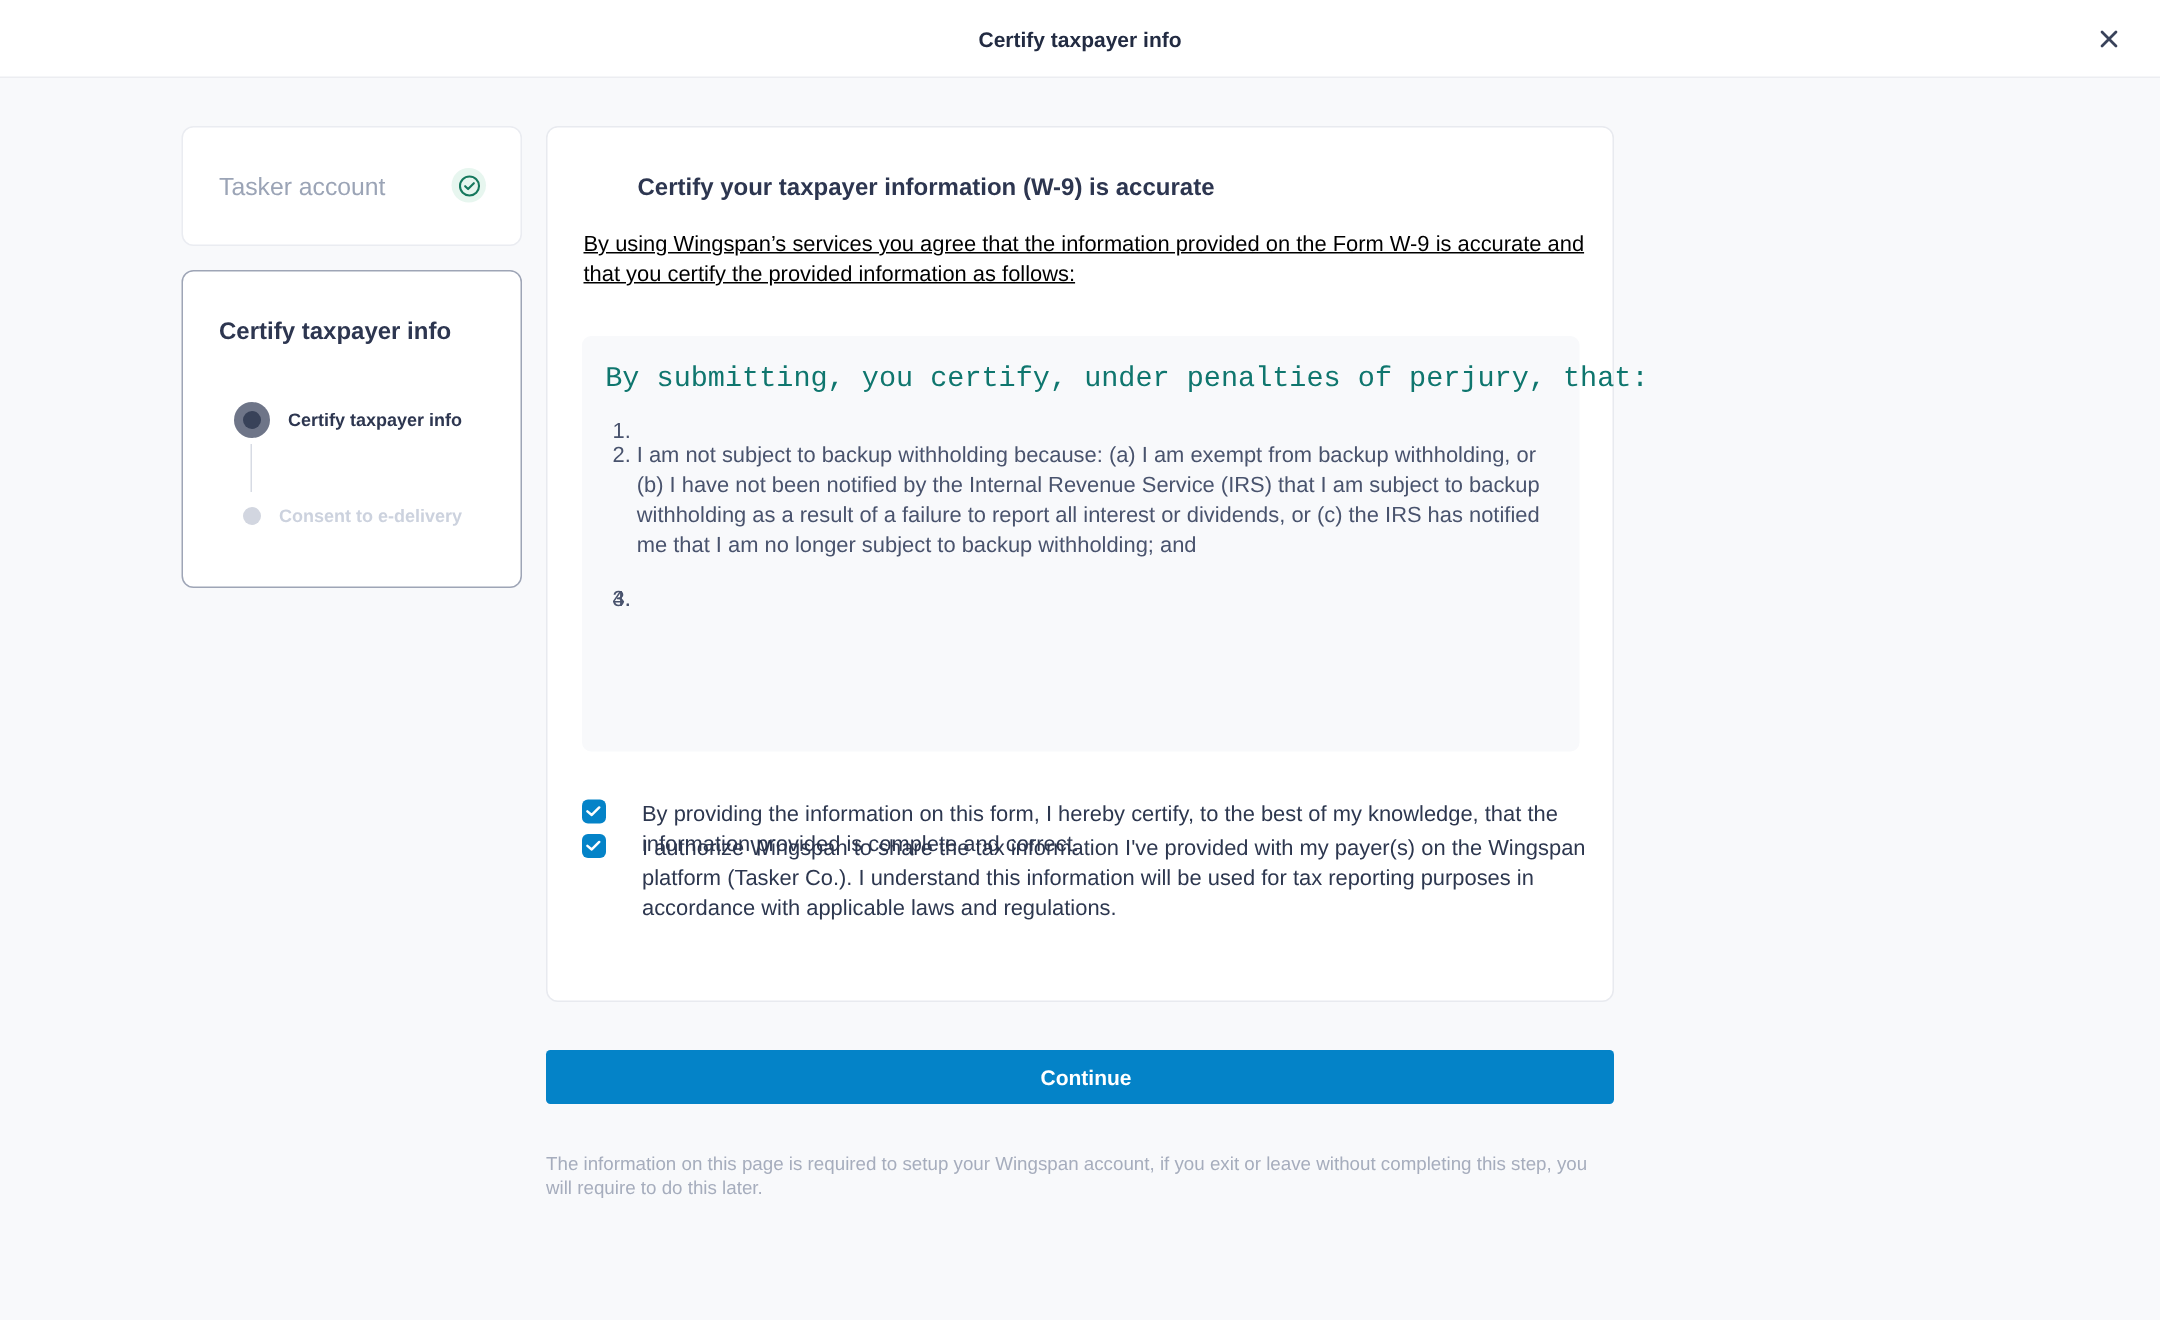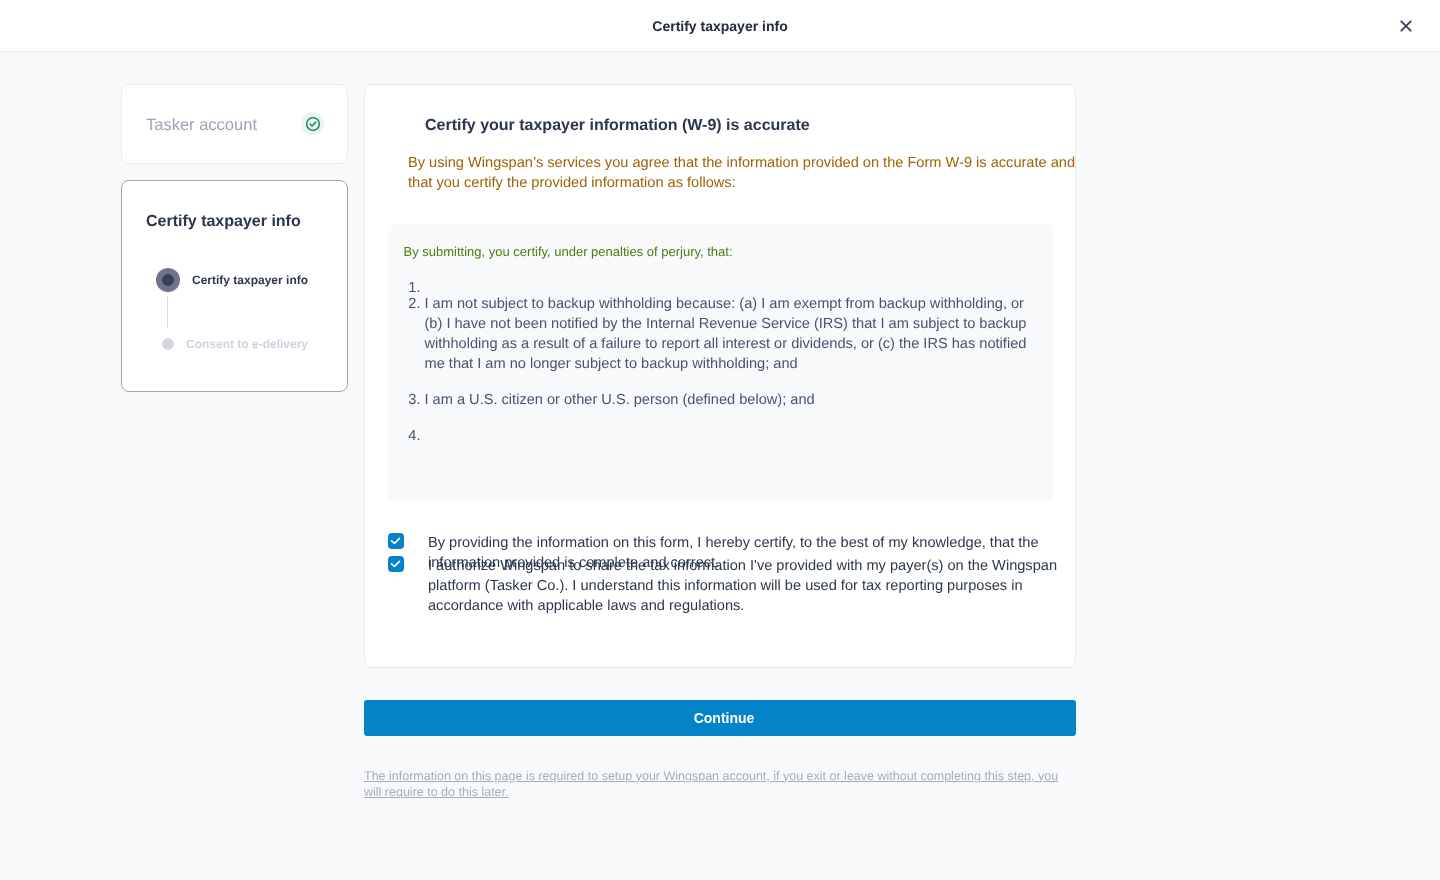--- a/index.html
+++ b/index.html
@@ -64,30 +64,30 @@
   
   .main-card {
     position:absolute; left:364px; top:84px; width:712px; height:584px;
     background:#fff; border:1px solid #e8eaef; border-radius:8px;
   }
   .main-title {
     position:absolute; left:389px; top:116px; width:680px; height:20px;
     font-size:16px; font-weight:700; color:#2d3650; line-height:20px;margin-left:36px;
   }
   .main-sub {
-    position:absolute; left:408px; top:153px; width:678px;
-    font-size:14.6px; font-weight:400; color:#a16207; line-height:20px;
+    position:absolute; left:389px; top:153px; width:678px;
+    font-size:14.6px; font-weight:400; color:#000000; line-height:20px;text-decoration:underline;
   }
   .panel {
     position:absolute; left:388px; top:224px; width:665px; height:277px;
     background:#f8f9fb; border-radius:6px;
   }
   .panel-intro {
     position:absolute; left:403.5px; top:241.5px;
-    font-size:13px; color:#4d7c0f; line-height:20px;
+    font-size:19px; color:#0f766e; line-height:20px;font-family:Liberation Mono, monospace;
   }
   ol.list {
     position:absolute; left:424.5px; top:277.5px; width:611px;
     margin:0; padding:0; list-style:none;
     font-size:14.6px; color:#49536d; line-height:20px;
   }
   ol.list li { position:relative; margin-bottom:16px; }
   ol.list li:last-child { margin-bottom:0; }
   ol.list li .li-num {
     position:absolute; left:-20px; top:0;
@@ -109,21 +109,21 @@
 
   .continue-btn {
     position:absolute; left:364px; top:700px; width:712px; height:36px;
     background:#0483c8; border:none; border-radius:3px; color:#fff;
     font-family:"Liberation Sans", sans-serif;
     font-size:14px; font-weight:700; cursor:pointer;
     display:flex; align-items:center; justify-content:center;padding-left:14px;
   }
   .footnote {
     position:absolute; left:364px; top:767.5px; width:700px;
-    font-size:12.5px; color:#a6adbd; line-height:16px;text-decoration:underline;
+    font-size:12.5px; color:#a6adbd; line-height:16px;
   }
 </style>
 </head>
 <body>
 
 <div class="topbar">
   <div class="topbar-title">Certify taxpayer info</div>
 </div>
 <div class="close-btn">
   <svg width="12" height="12" viewBox="0 0 12 12">
@@ -162,21 +162,21 @@
 
 <div class="main-card"></div>
 <div class="main-title">Certify your taxpayer information (W-9) is accurate</div>
 <div class="main-sub">By using Wingspan’s services you agree that the information provided on the Form W-9 is accurate and that you certify the provided information as follows:</div>
 
 <div class="panel"></div>
 <div class="panel-intro">By submitting, you certify, under penalties of perjury, that:</div>
 <ol class="list">
   <li><span class="li-num">1.</span></li>
   <li><span class="li-num">2.</span><span>I am not subject to backup withholding because: (a) I am exempt from backup withholding, or (b) I have not been notified by the Internal Revenue Service (IRS) that I am subject to backup withholding as a result of a failure to report all interest or dividends, or (c) the IRS has notified me that I am no longer subject to backup withholding; and</span></li>
-  <li><span class="li-num">3.</span><span>I am a U.S. citizen or other U.S. person (defined below); and</span></li>
+  <li><span class="li-num">3.</span></li>
   <li><span class="li-num">4.</span></li>
 </ol>
 
 <div class="consent consent-1">
   <span class="cb">
     <svg width="16" height="16" viewBox="0 0 16 16">
       <path d="M3.6 7.9 L6.5 10.3 L11.5 5.3" fill="none" stroke="#fff" stroke-width="1.65" stroke-linecap="round" stroke-linejoin="round"></path>
     </svg>
   </span>
   <span class="consent-text">By providing the information on this form, I hereby certify, to the best of my knowledge, that the information provided is complete and correct.</span>

